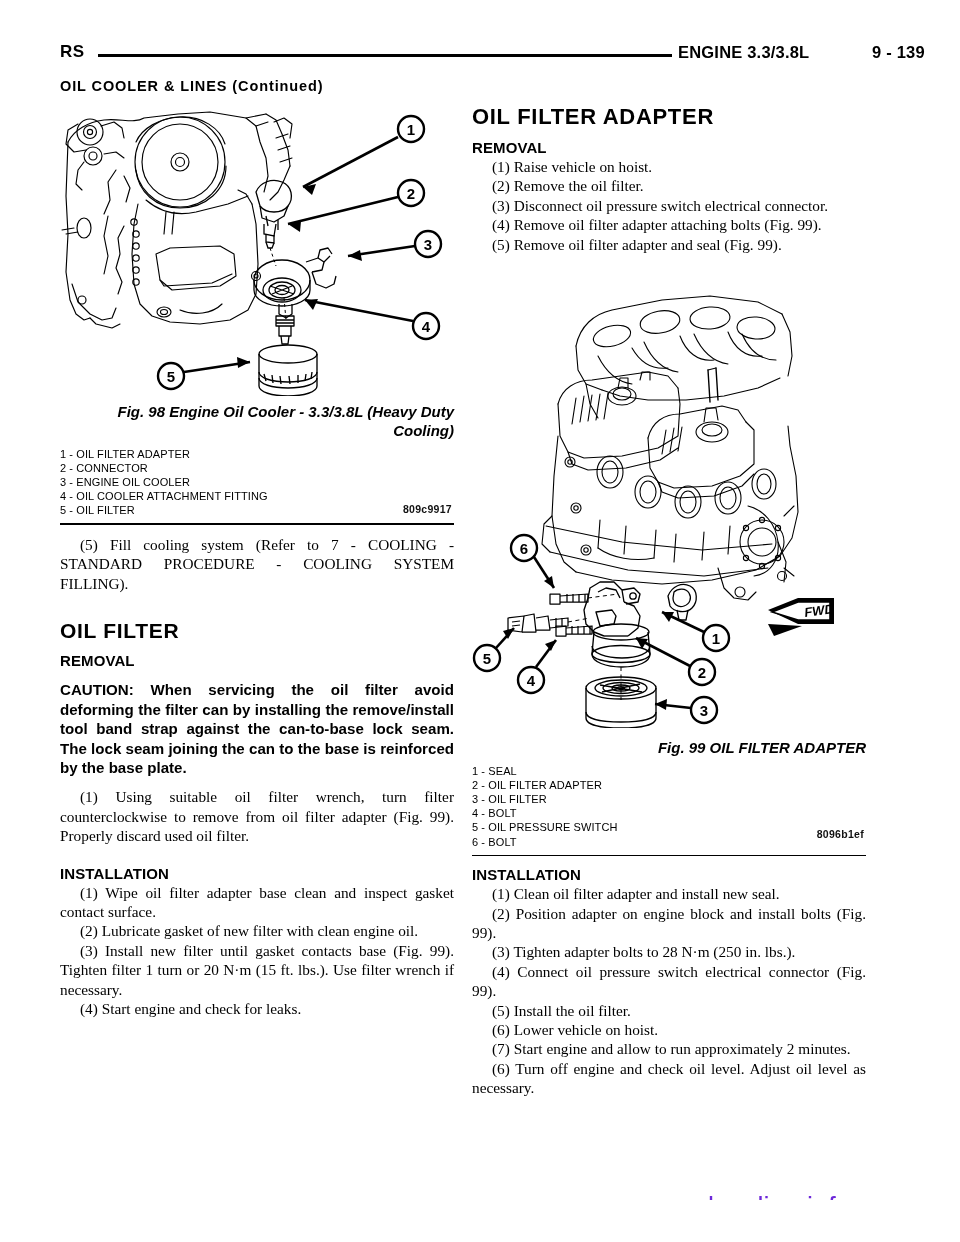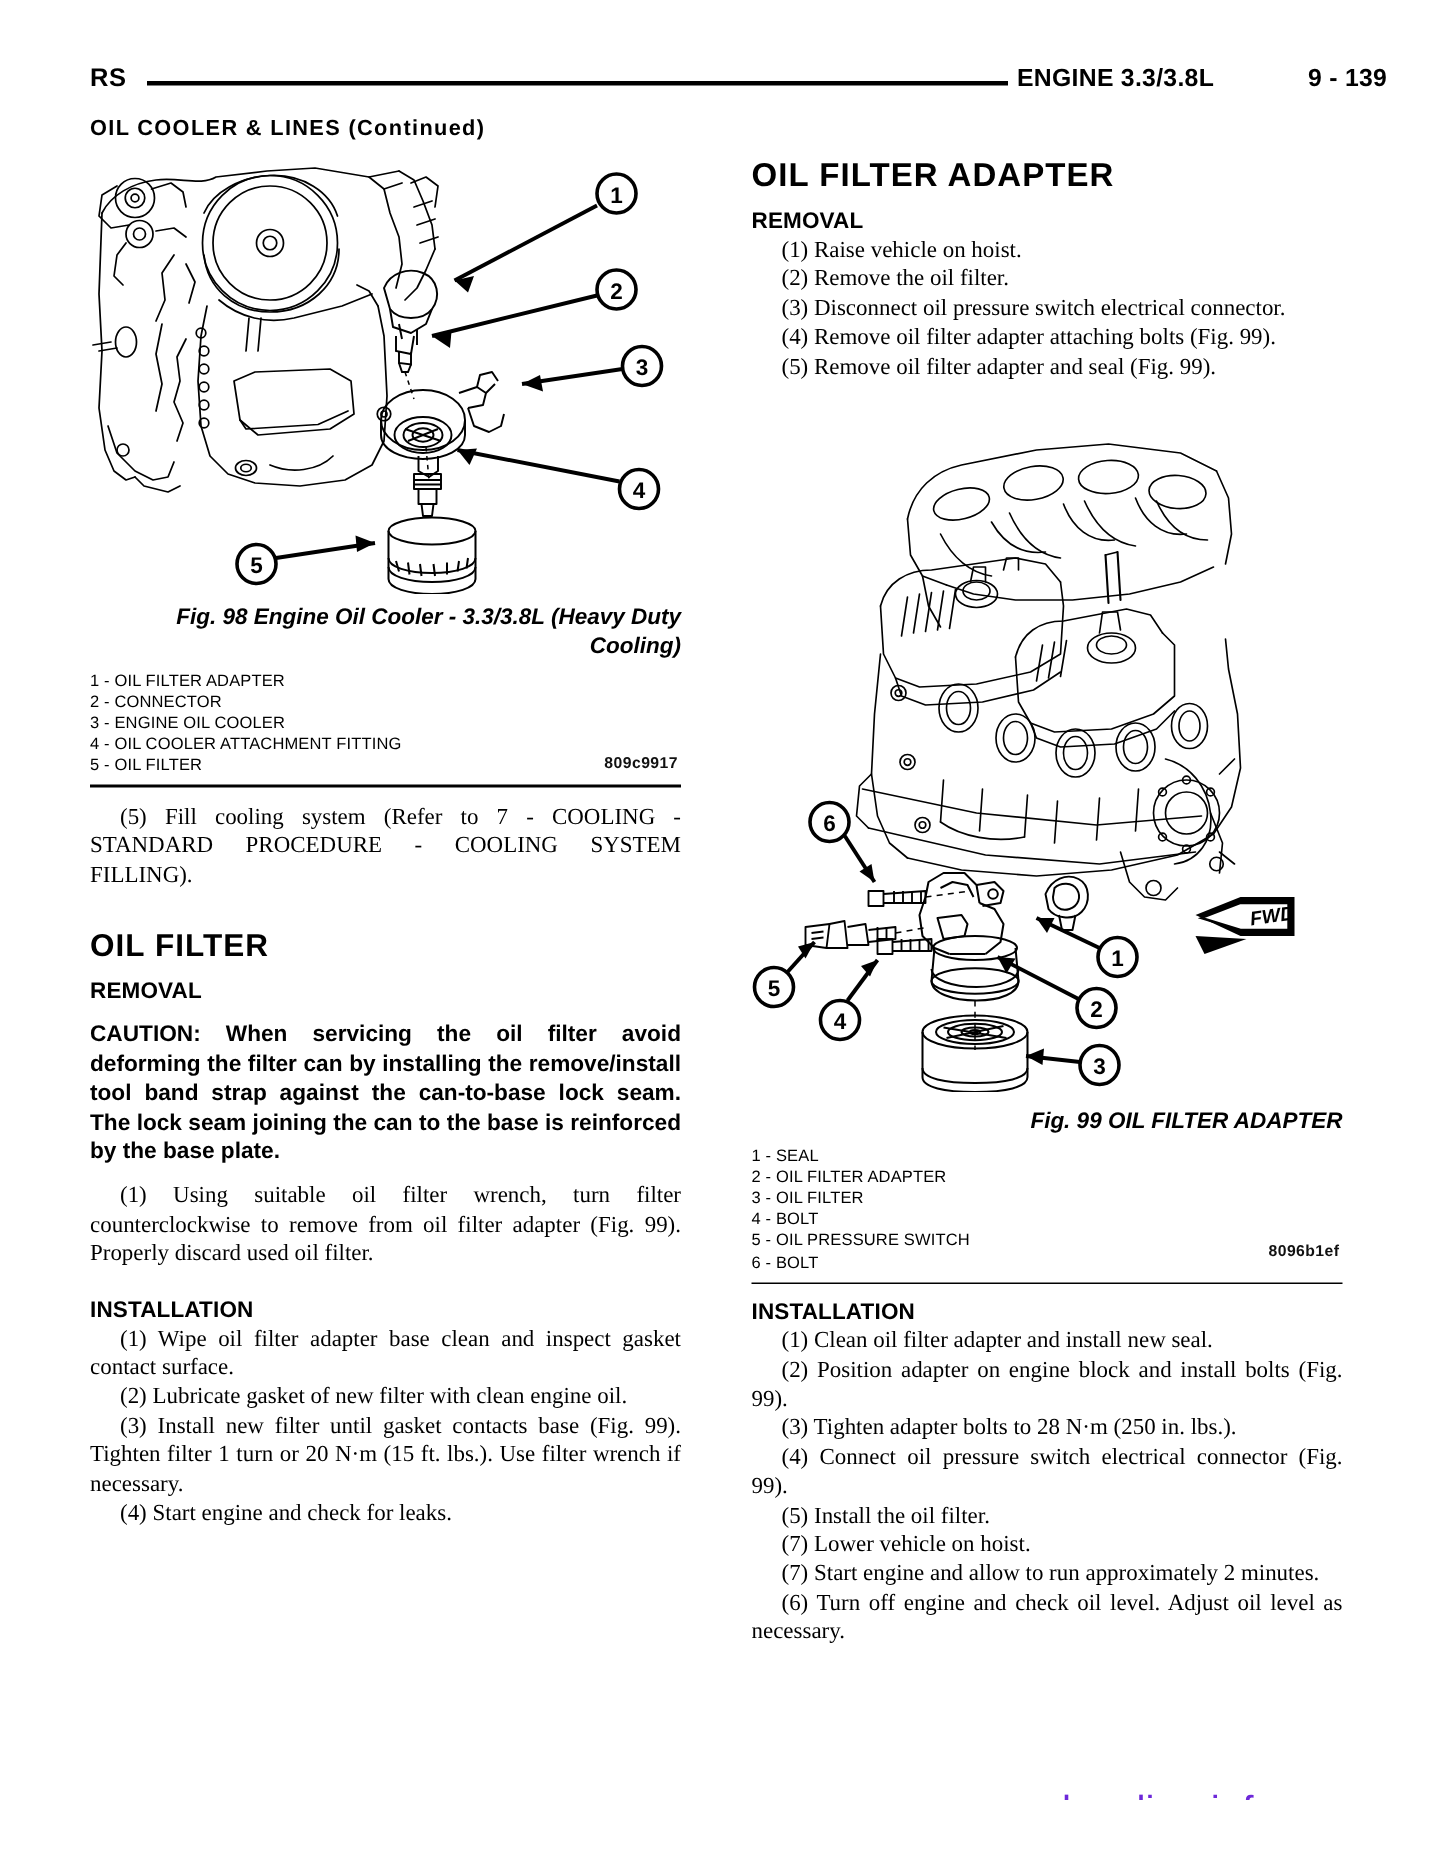--- a/index.html
+++ b/index.html
@@ -20,21 +20,21 @@
     font-weight:bold;font-size:16.5px;letter-spacing:.2px;white-space:nowrap;}
   .hdr-page{position:absolute;left:812px;top:1px;font-family:"Liberation Sans",sans-serif;
     font-weight:bold;font-size:16.5px;letter-spacing:.2px;white-space:nowrap;}
 
   .contd{position:absolute;left:60px;top:78px;font-family:"Liberation Sans",sans-serif;
     font-weight:bold;font-size:14.5px;letter-spacing:.9px;text-align:center;}
 
   
   .col{position:absolute;width:394px;}
   .col-l{left:60px;top:104px;}
-  .col-r{left:501px;top:104px;}
+  .col-r{left:472px;top:104px;}
 
   h2.sec{font-family:"Liberation Sans",sans-serif;font-weight:bold;
     font-size:21px;letter-spacing:.7px;margin:0 0 9px 0;}
   h3.sub{font-family:"Liberation Sans",sans-serif;font-weight:bold;
     font-size:15px;letter-spacing:.1px;margin:0 0 1px 0;}
 
   p.body{
     margin:0;font-size:15.3px;line-height:19.4px;
     text-align:justify;text-indent:20px;
     font-family:"Liberation Serif",serif;
@@ -508,19 +508,19 @@
       <div class="rule"></div>
     </div>
 
     <div class="gap-s"></div>
     <h3 class="sub">INSTALLATION</h3>
     <p class="body">(1) Clean oil filter adapter and install new seal.</p>
     <p class="body">(2) Position adapter on engine block and install bolts (Fig. 99).</p>
     <p class="body">(3) Tighten adapter bolts to 28 N·m (250 in. lbs.).</p>
     <p class="body">(4) Connect oil pressure switch electrical connector (Fig. 99).</p>
     <p class="body">(5) Install the oil filter.</p>
-    <p class="body">(7) Lower vehicle on hoist.</p>
+    <p class="body">(6) Lower vehicle on hoist.</p>
     <p class="body">(7) Start engine and allow to run approximately 2 minutes.</p>
     <p class="body">(6) Turn off engine and check oil level. Adjust oil level as necessary.</p>
   </div>
 
   <div class="wm">carmanualsonline.info</div>
 </div>
 
 </body></html>

